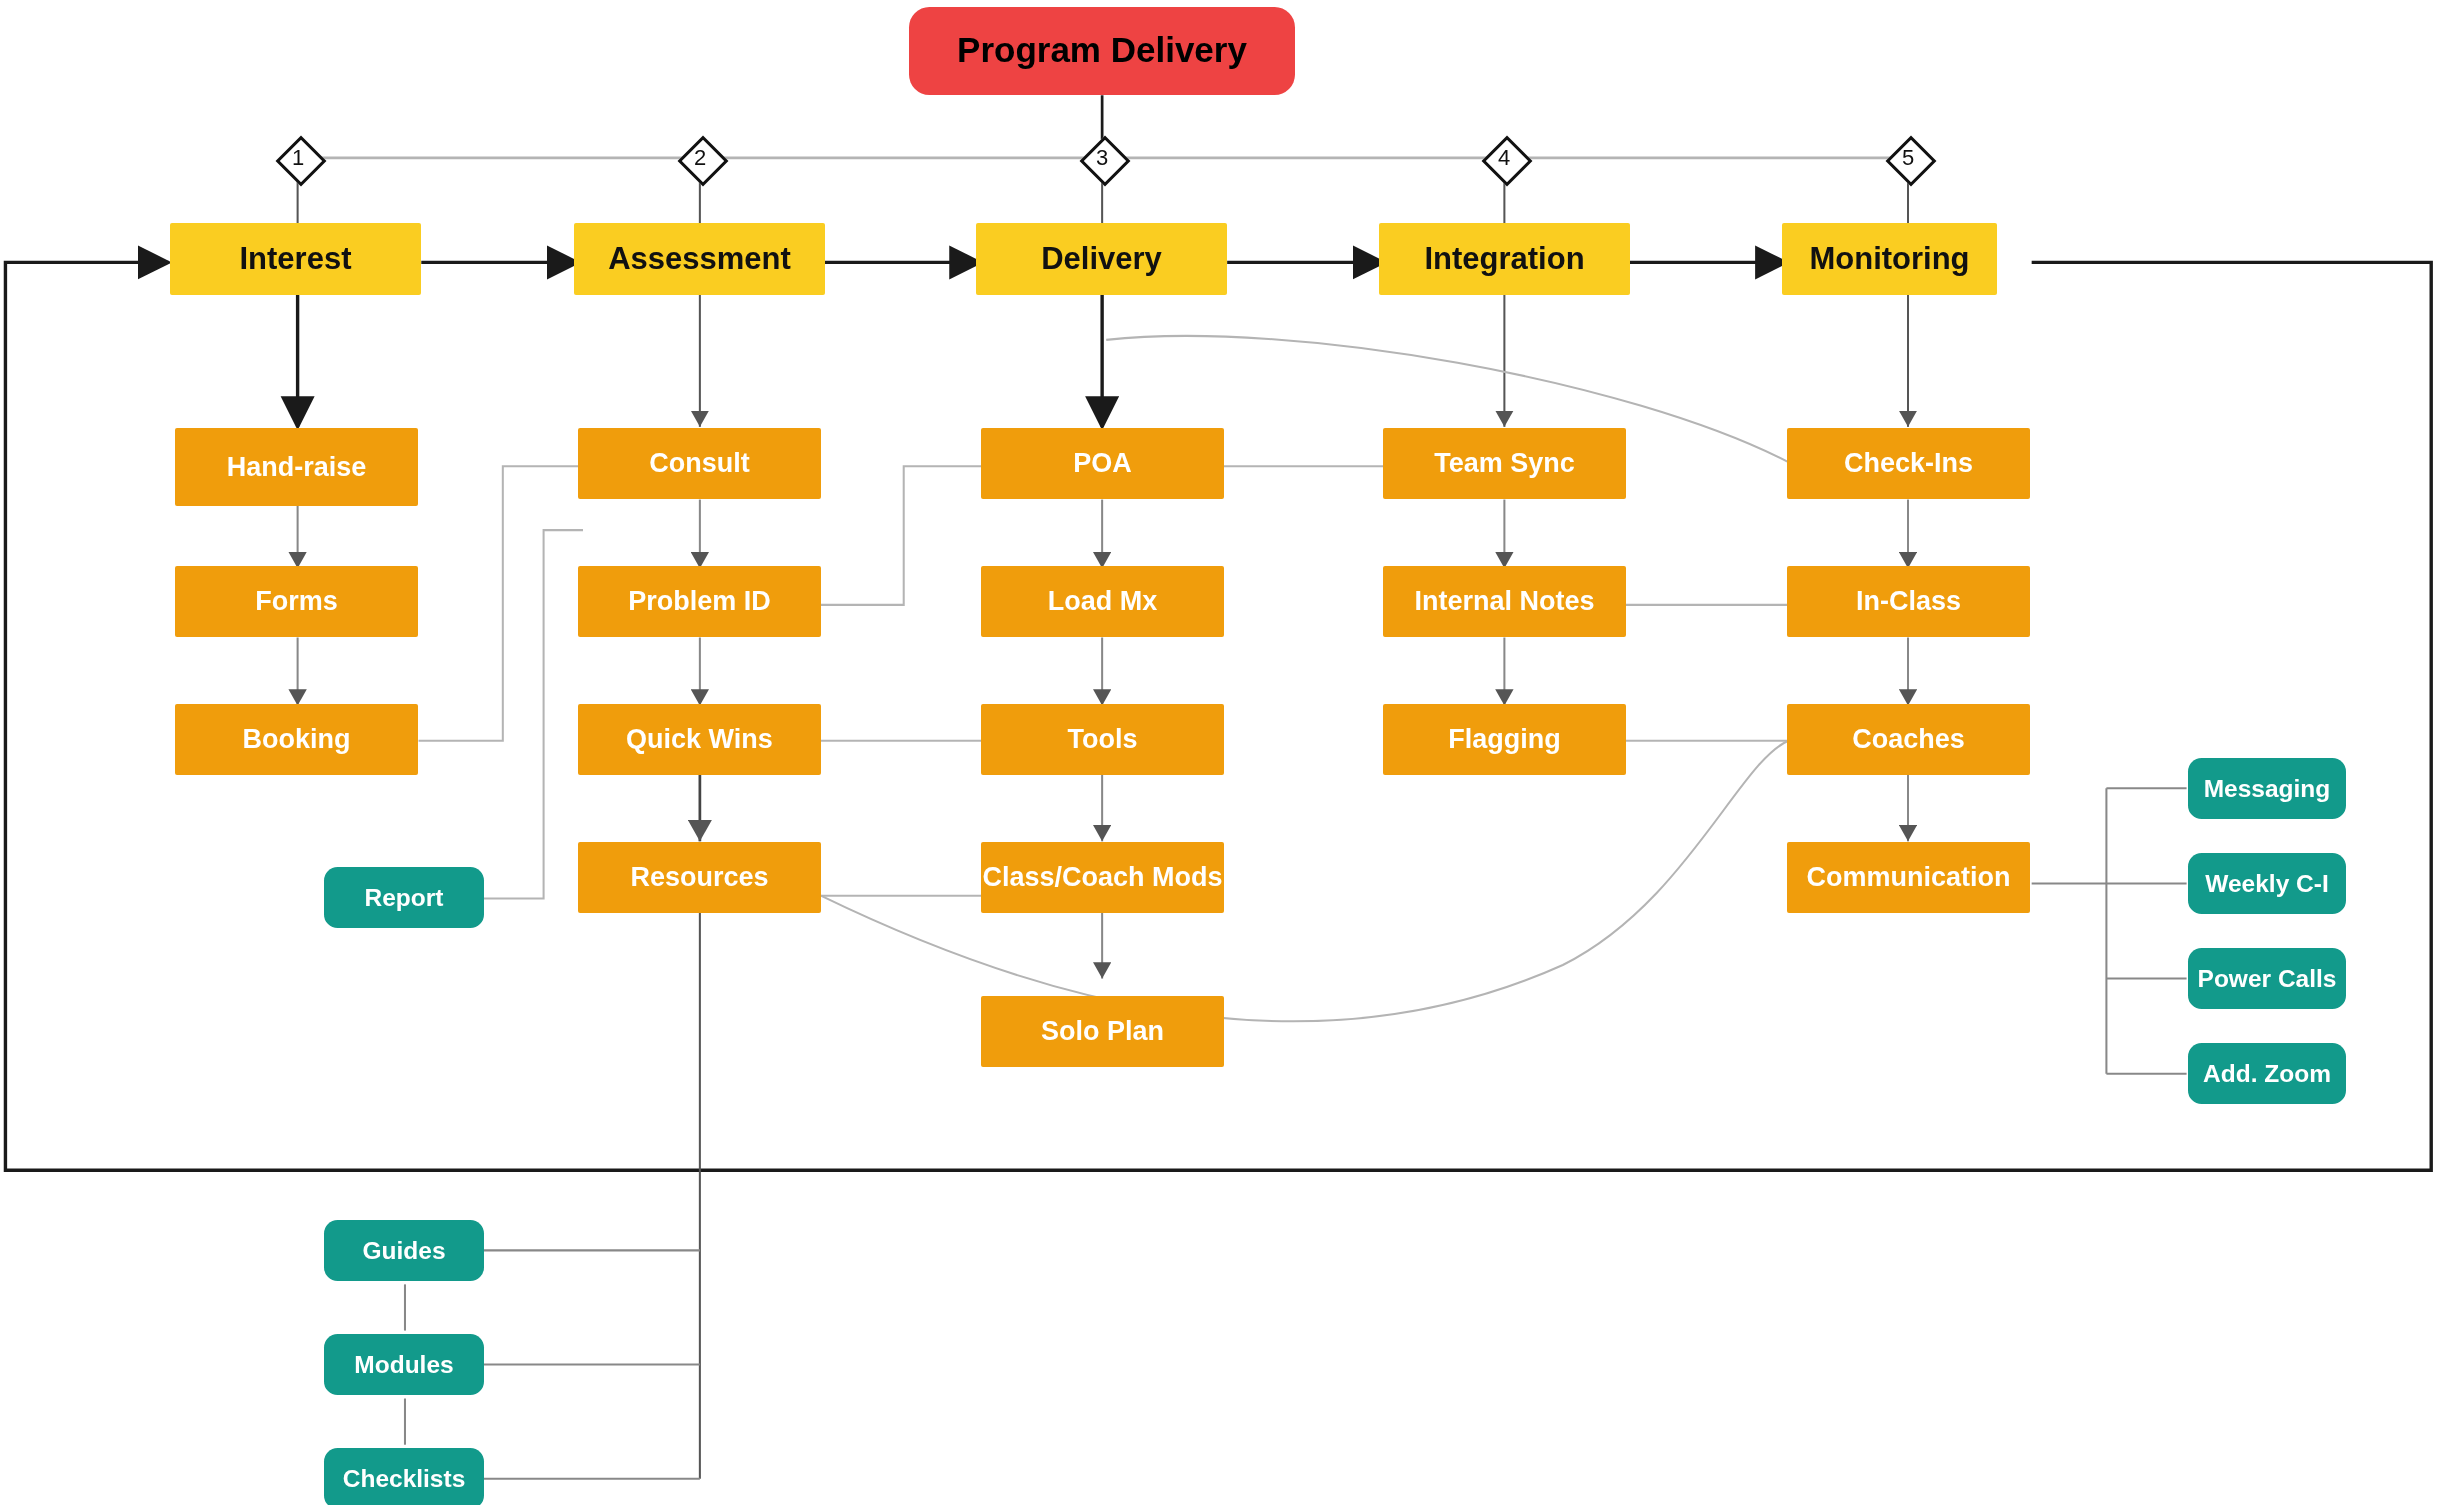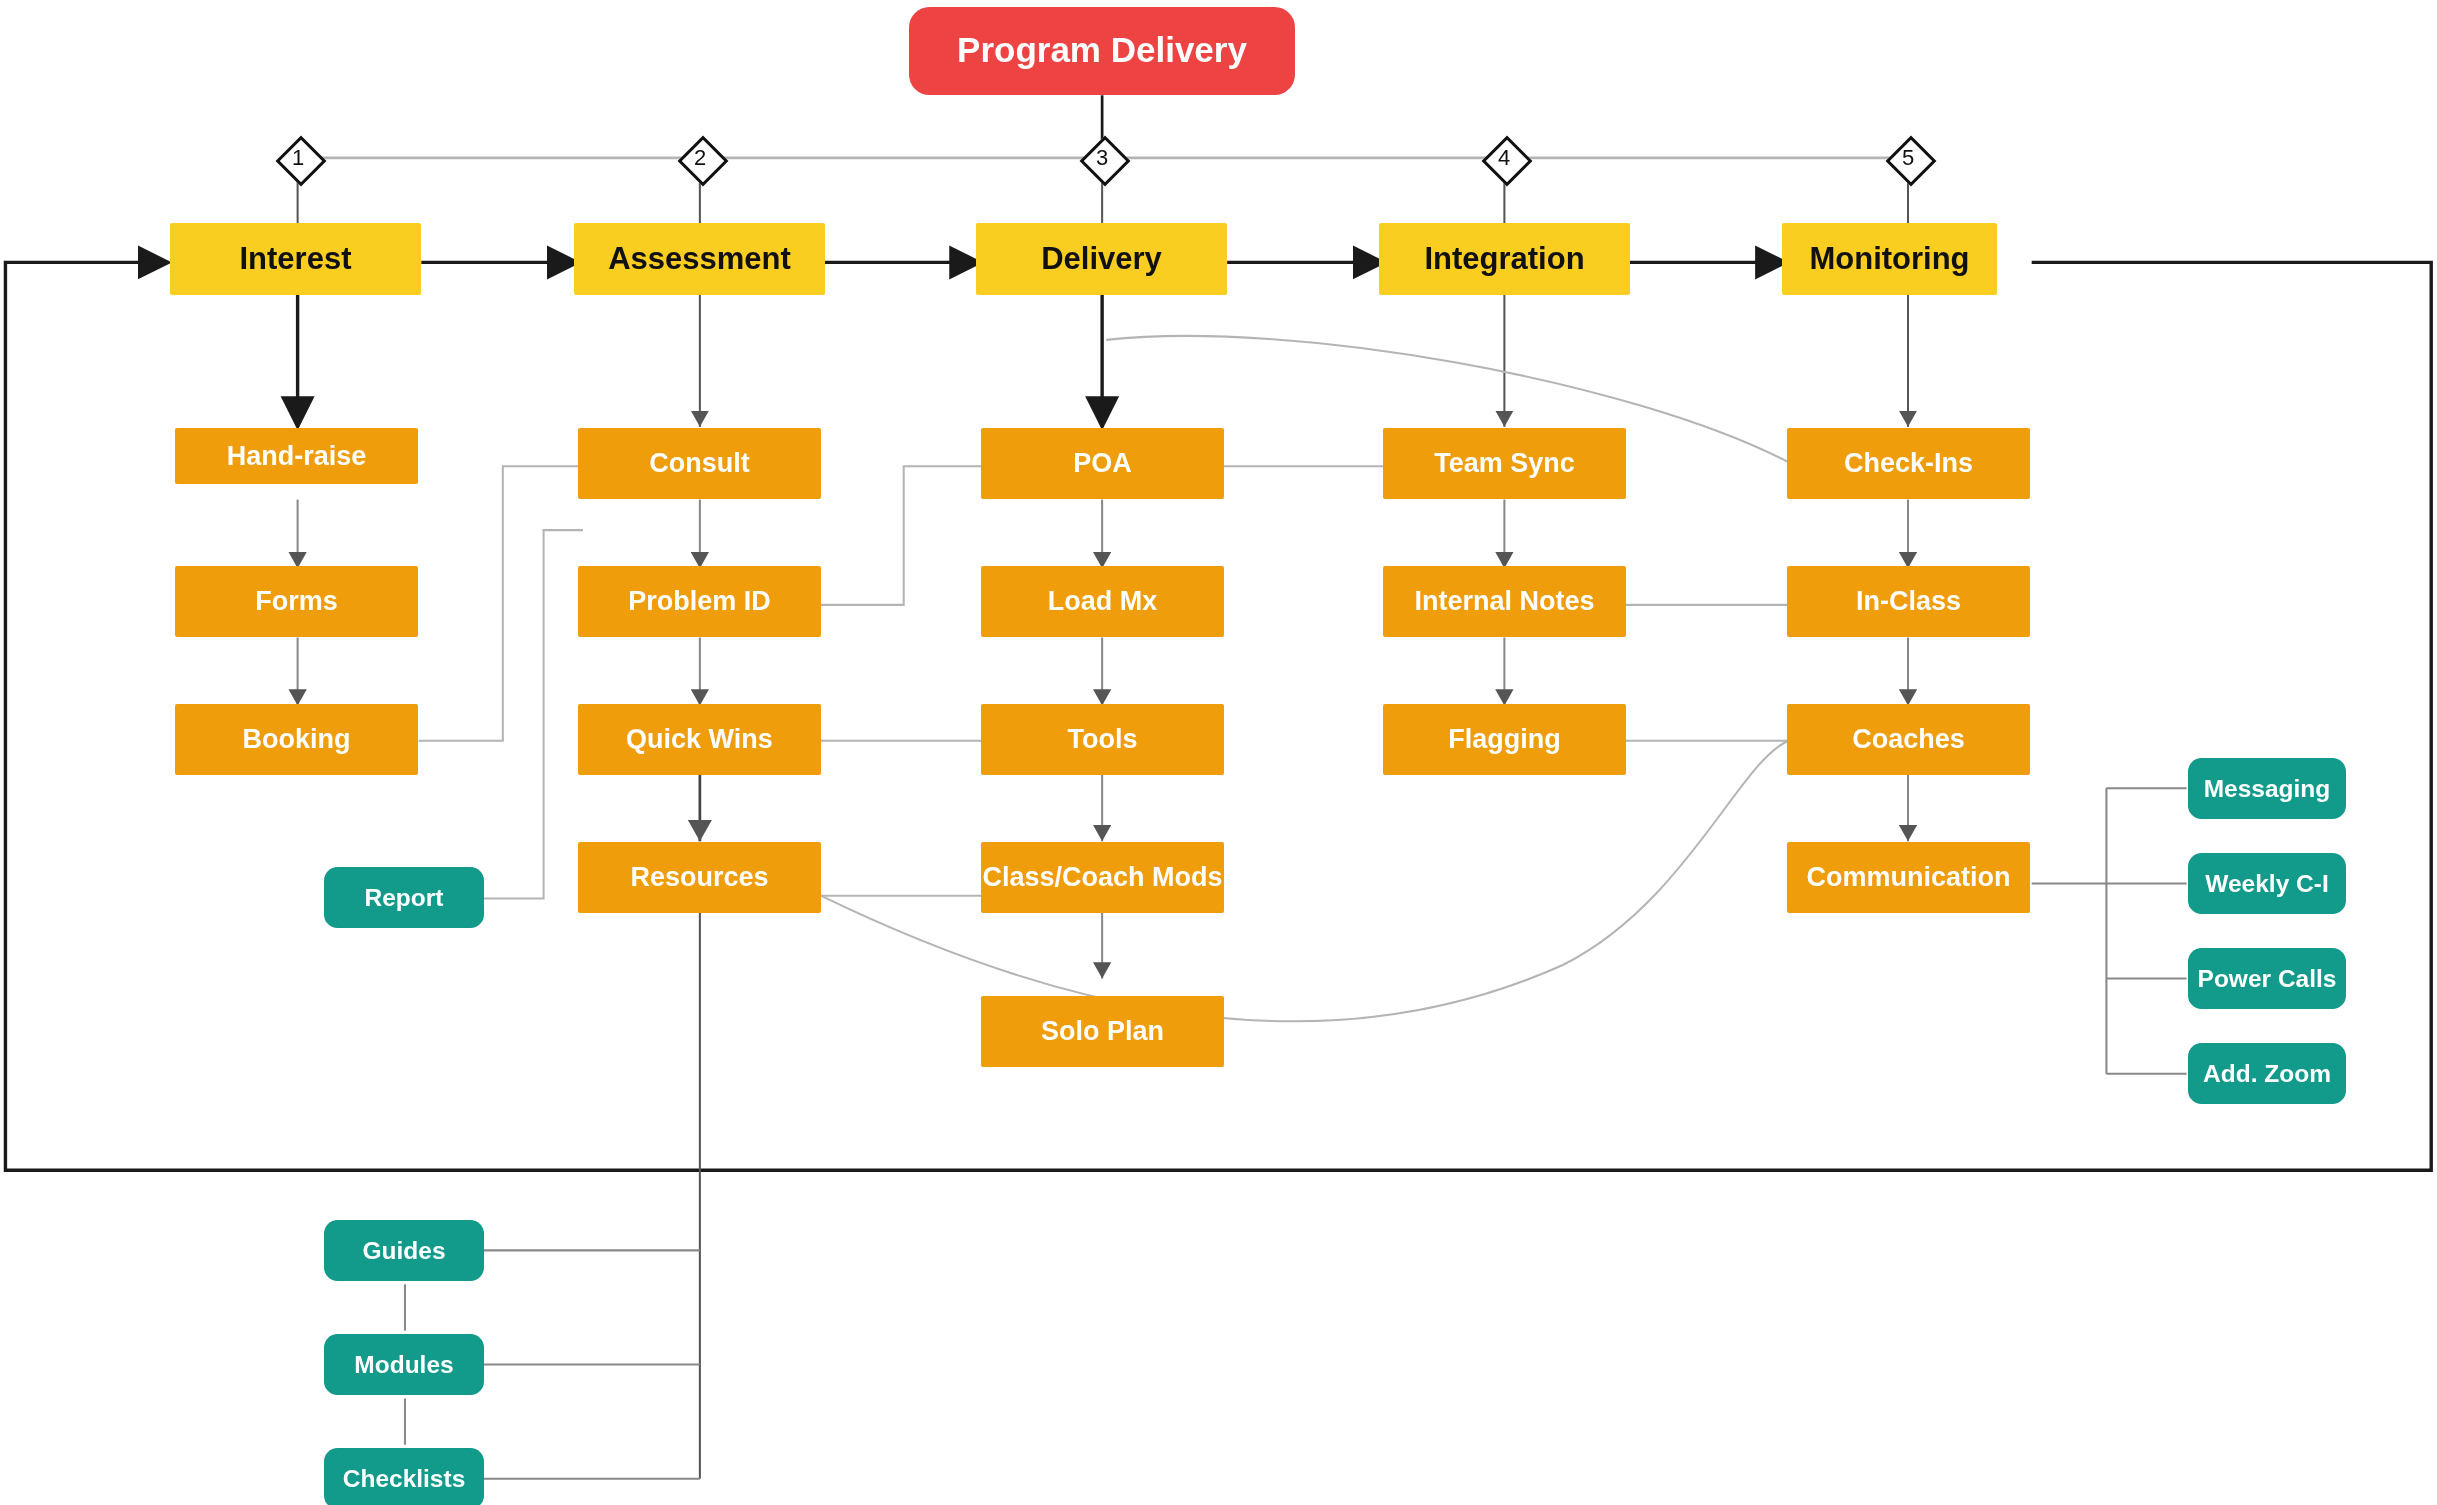--- a/index.html
+++ b/index.html
@@ -1,21 +1,21 @@
 <!DOCTYPE html>
 <html style="font-size:11px"><head>
 <meta charset="utf-8">
 <style>
   html,body{margin:0;padding:0;background:#ffffff;}
   body{font-family:"Liberation Sans",sans-serif;}
   #stage{position:relative;width:2438px;height:1506px;background:#fff;overflow:hidden;}
   #svg-layer{position:absolute;left:0;top:0;width:2438px;height:1506px;}
   .node{position:absolute;box-sizing:border-box;display:flex;align-items:center;justify-content:center;
         text-align:center;border-radius:2px;line-height:1.05;z-index:5;}
-  .node.title{background:#ee4343;color:#ffffff;font-weight:bold;font-size:35px;border-radius:20.4px;}
+  .node.title{background:#ee4343;color:#000000;font-weight:bold;font-size:35px;border-radius:20.4px;}
   .node.stage{background:#facd21;color:#111111;font-weight:bold;font-size:31px;}
   .node.sub{background:#f09d0c;color:#ffffff;font-weight:bold;font-size:27px;}
   .node.leaf{background:#129a8b;color:#ffffff;font-weight:bold;font-size:24.5px;border-radius:13.6px;}
   .marker{position:absolute;z-index:6;display:flex;align-items:center;justify-content:center;}
   .marker .dm{position:relative;width:42px;height:42px;}
   .marker .dm .sh{position:absolute;left:0;top:0;width:30px;height:30px;margin:6.1px;
         border:3.4px solid #111;transform:rotate(45deg);background:#fff;}
   .marker .num{position:absolute;left:0;top:0;width:42px;height:42px;display:flex;
         align-items:center;justify-content:center;font-size:22px;color:#111;font-family:"Liberation Sans",sans-serif;}
 </style>
@@ -155,21 +155,21 @@
   <div class="node stage" style="left:976px;top:223px;width:251px;height:72px;">
     <span>Delivery</span>
   </div>
   <div class="node stage" style="left:1379px;top:223px;width:251px;height:72px;">
     <span>Integration</span>
   </div>
   <div class="node stage" style="left:1782px;top:223px;width:215px;height:72px;">
     <span>Monitoring</span>
   </div>
 
-  <div class="node sub" style="left:175px;top:428px;width:243px;height:56px;">
+  <div class="node sub" style="left:175px;top:428px;width:243px;height:78px;">
     <span>Hand-raise</span>
   </div>
   <div class="node sub" style="left:175px;top:566px;width:243px;height:71px;">
     <span>Forms</span>
   </div>
   <div class="node sub" style="left:175px;top:704px;width:243px;height:71px;">
     <span>Booking</span>
   </div>
   <div class="node leaf" style="left:324px;top:867px;width:160px;height:61px;">
     <span>Report</span>

